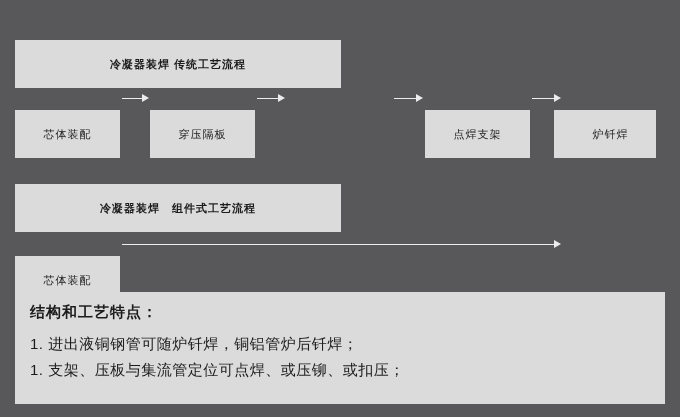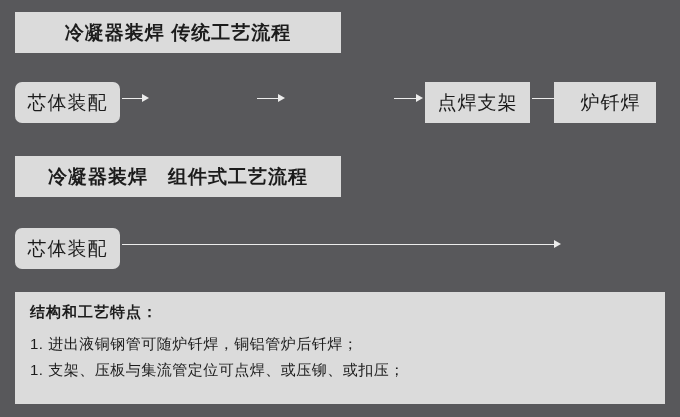--- a/index.html
+++ b/index.html
@@ -18,33 +18,34 @@
     font-family: "Liberation Sans", sans-serif;
     color: var(--text);
     overflow: hidden;
   }
   .box {
     position: absolute;
     background: var(--box);
     display: flex;
     align-items: center;
     justify-content: center;
-    font-size: 19px;
-    height: 41px;
+    font-size: 11px;
+    height: 48px;
+    margin-top: 28px;
   }
   .title-box {
     font-weight: bold;
     letter-spacing: 1px;
     left: 15px;
     width: 326px;
   }
   .title-1 { top: 12px; }
   .title-2 { top: 156px; }
   .step { top: 82px; width: 105px; letter-spacing: 1px; }
-  .step-1 { left: 15px; border-radius: 7px; }
+  .step-1 { left: 15px; }
   .step-2 { left: 150px; }
   .step-3 { left: 287px; }
   .step-4 { left: 425px; }
   .step-5 { left: 554px; width: 102px; padding-left: 11px; }
   .row2 { top: 228px; }
   .row2.step-end { left: 563px; width: 102px; }
   .arrow {
     position: absolute;
     height: 1px;
     background: var(--arrow);
@@ -89,20 +90,21 @@
 </head>
 <body>
 
 <div class="canvas">
 
   <div class="box title-box title-1">冷凝器装焊  传统工艺流程</div>
 
   <div class="box step step-1">芯体装配</div>
   <div class="arrow r1 a1"></div>
 
+  <div class="box step step-2">穿压隔板</div>
   <div class="arrow r1 a2"></div>
 
   <div class="arrow r1 a3"></div>
 
   <div class="box step step-4">点焊支架</div>
   <div class="arrow r1 a4"></div>
 
   <div class="box step step-5">炉钎焊</div>
 
   <div class="box title-box title-2">冷凝器装焊　组件式工艺流程</div>

